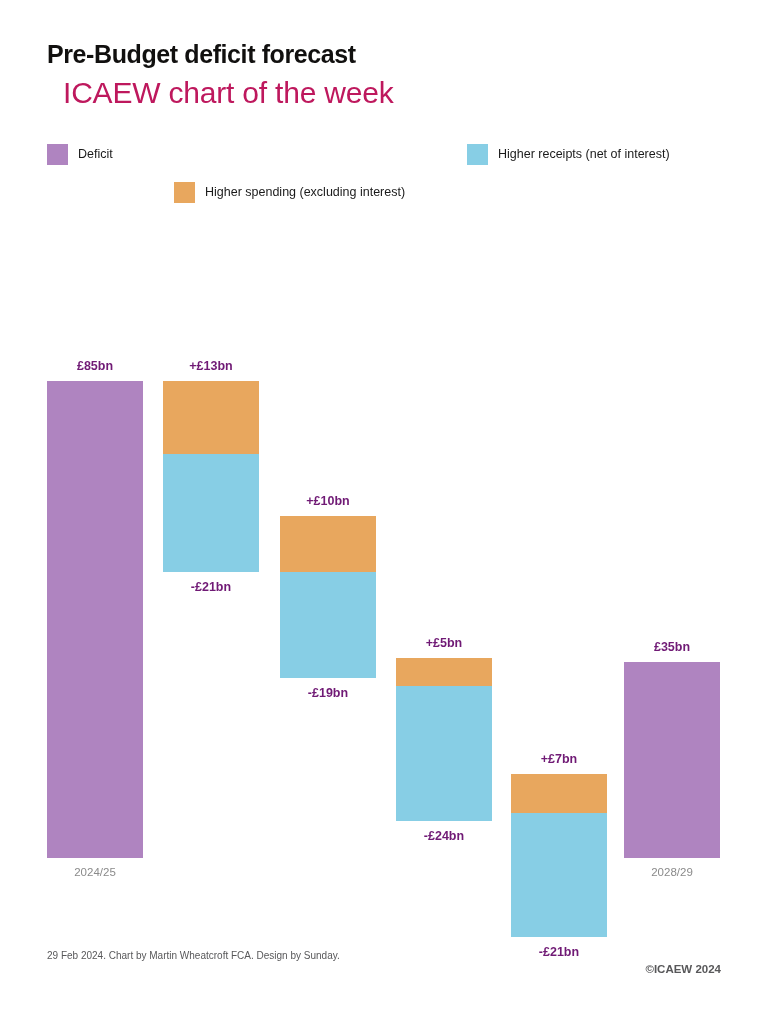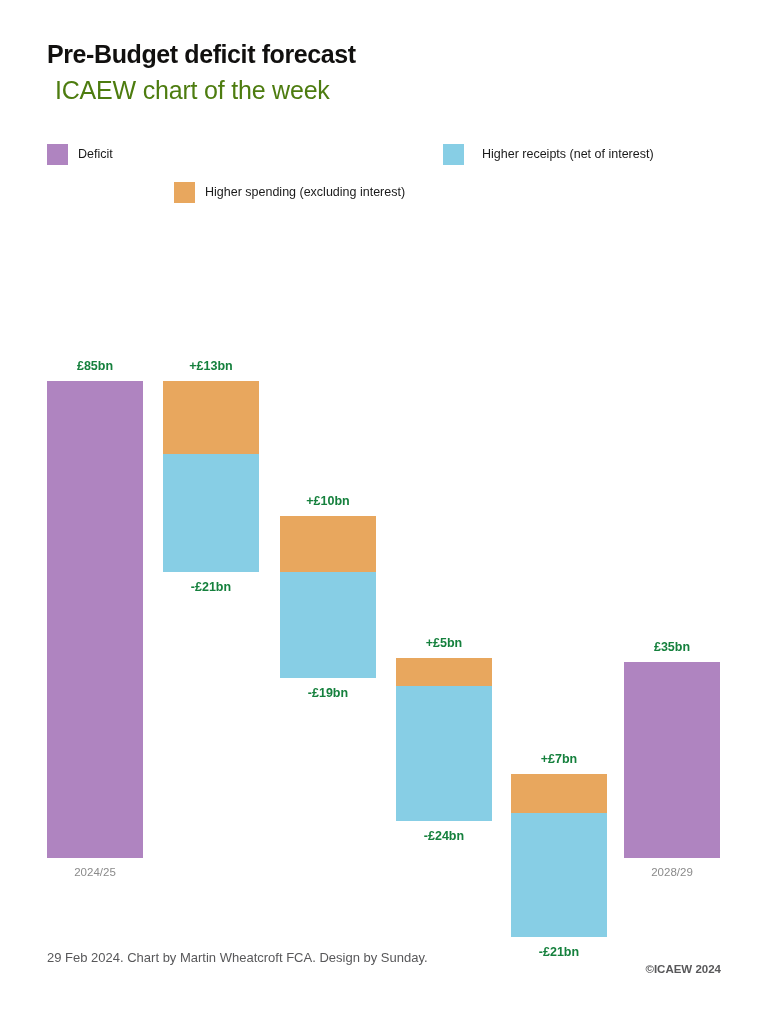--- a/index.html
+++ b/index.html
@@ -19,26 +19,26 @@
   #header { position: absolute; left: 47px; top: 40px; width: 680px; }
   #chart-title {
     font-size: 25px;
     font-weight: bold;
     color: #11100f;
     letter-spacing: -0.4px;
     line-height: 1.15;
     margin: 0;
   }
   #chart-subtitle {
-    font-size: 25px;
+    font-size: 30px;
     font-weight: normal;
-    color: #4d7c0f;
+    color: #be185d;
     letter-spacing: -0.2px;
     line-height: 1.2;
-    margin: 6px 0 0 8px;
+    margin: 6px 0 0 16px;
   }
 
   
   #legend {
     position: absolute;
     left: 47px;
     top: 143px;
     width: 690px;
     height: 22px;
   }
@@ -74,21 +74,21 @@
   .bar-group { position: absolute; }
   .bar-seg {
     position: absolute;
     left: 0;
     width: 100%;
   }
   .bar-value-label {
     position: absolute;
     font-size: 12.5px;
     font-weight: bold;
-    color: #15803d;
+    color: #701a75;
     text-align: left;
     white-space: nowrap;
     left: 50%;
     transform: translateX(-50%);
   }
   .axis-tick-label {
     position: absolute;
     font-size: 11.5px;
     color: #8a8a8a;
     text-align: left;
@@ -99,21 +99,21 @@
   }
 
   
   #footer {
     position: absolute;
     left: 47px;
     top: 948px;
     width: 690px;
   }
   .footer-line {
-    font-size: 13px;
+    font-size: 10px;
     color: #58585a;
     line-height: 1.55;
     white-space: nowrap;
   }
   #copyright {
     position: absolute;
     right: 47px;
     top: 963px;
     font-size: 11.5px;
     font-weight: bold;
@@ -131,21 +131,21 @@
 
 <div id="legend">
     <div class="legend-item" style="left: 0px;">
       <span class="legend-swatch" style="background: rgb(175, 132, 192);"></span>
       <span class="legend-label">Deficit</span>
     </div>
     <div class="legend-item" style="left: 127px; margin-top: 38px;">
       <span class="legend-swatch" style="background: rgb(232, 167, 94);"></span>
       <span class="legend-label">Higher spending (excluding interest)</span>
     </div>
-    <div class="legend-item" style="left: 396px; gap: 8px;">
+    <div class="legend-item" style="left: 420px;">
       <span class="legend-swatch" style="background: rgb(135, 206, 229);"></span>
       <span class="legend-label">Higher receipts (net of interest)</span>
     </div>
   </div>
 
 <div id="plot">
     <div class="bar-group" style="left: 47px; top: 380.98px; width: 96px; height: 477.02px;">
       <div class="bar-seg" style="background: rgb(175, 132, 192); top: 0px; height: 477.02px;"></div>
       <div class="bar-value-label" style="top: -22px;">£85bn</div>
       <div class="axis-tick-label" style="top: 485.02px;">2024/25</div>

